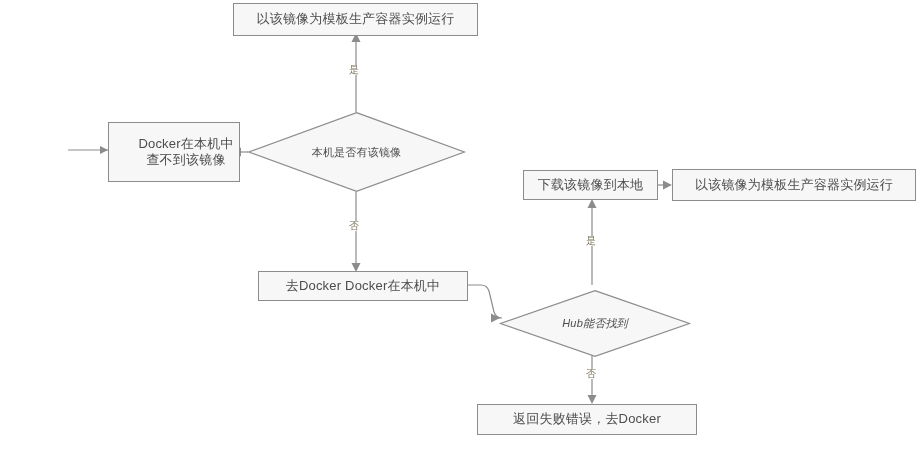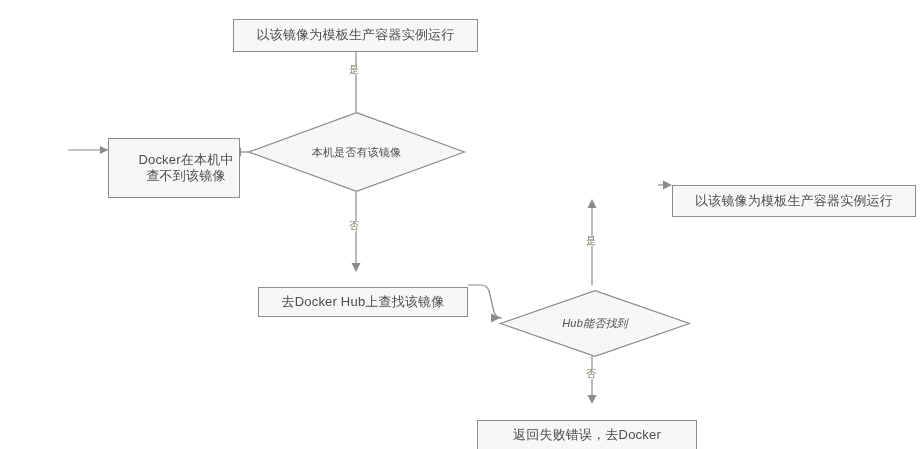--- a/index.html
+++ b/index.html
@@ -30,21 +30,20 @@
     align-items: center;
     justify-content: center;
     text-align: center;
     background: #f7f7f7;
     border: 1px solid #8c8c8c;
     color: #4d4d4d;
     font-size: 13px;
     line-height: 1.25;
     letter-spacing: 0.2px;
     z-index: 3;
-    margin-top: 16px;
   }
   .node.start {
     border-radius: 18px;
     font-size: 12.5px;
   }
   .node.process {
     border-radius: 0;
   }
   .diamond-wrap {
     position: absolute;
@@ -140,30 +139,33 @@
       <polygon points="108.5,0.6 216.4,40 108.5,79.4 0.6,40" fill="#f7f7f7" stroke="#8c8c8c" stroke-width="1.2"></polygon>
     </svg>
     <div class="diamond-label">本机是否有该镜像</div>
   </div>
 
   <div class="node process" style="left:233px; top:3px; width:245px; height:33px;">
     <span>以该镜像为模板生产容器实例运行</span>
   </div>
 
   <div class="node process" style="left:258px; top:271px; width:210px; height:30px;">
-    <span>去Docker Hub上查找该镜像</span>
+    <span>去Docker Docker在本机中</span>
   </div>
 
   <div class="diamond-wrap" style="left:500px; top:290px; width:190px; height:67px;font-style:italic;">
     <svg width="190" height="67" viewBox="0 0 190 67">
       <polygon points="95,0.6 189.4,33.5 95,66.4 0.6,33.5" fill="#f7f7f7" stroke="#8c8c8c" stroke-width="1.2"></polygon>
     </svg>
     <div class="diamond-label">Hub能否找到</div>
   </div>
 
+  <div class="node process" style="left:523px; top:170px; width:135px; height:30px;">
+    <span>下载该镜像到本地</span>
+  </div>
 
   <div class="node process" style="left:672px; top:169px; width:244px; height:32px;">
     <span>以该镜像为模板生产容器实例运行</span>
   </div>
 
   <div class="node process" style="left:477px; top:404px; width:220px; height:31px;">
     <span>返回失败错误，去Docker</span>
   </div>
 
   <div class="edge-label" style="left:348px; top:65px;">是</div>

